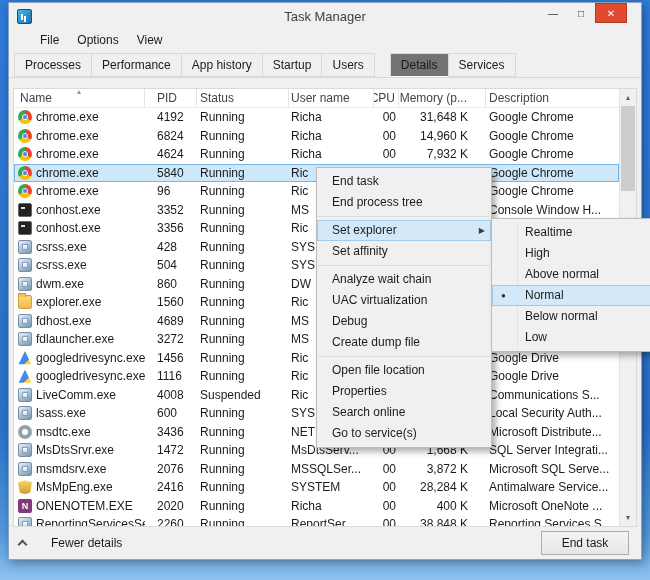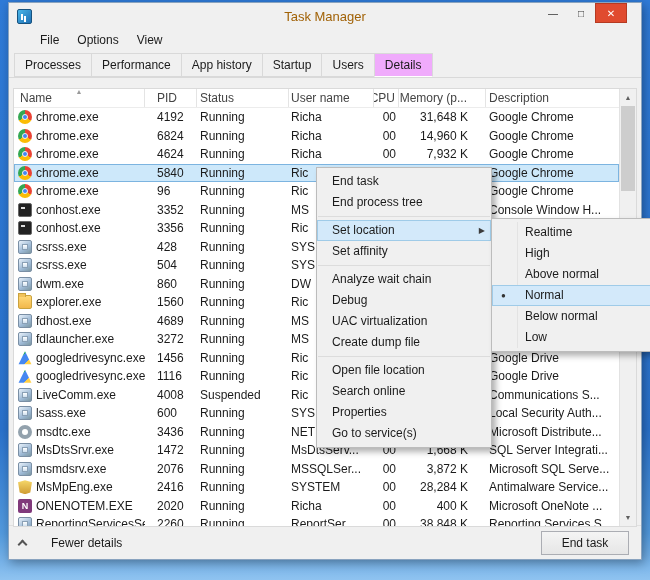--- a/index.html
+++ b/index.html
@@ -12,36 +12,36 @@
   .window { position:absolute; left:8px; top:2px; width:634px; height:558px;
     background:#f0f0f0; border:1px solid #89a3bf; box-shadow:2px 3px 10px rgba(0,0,0,.35);
     display:flex; flex-direction:column; }
 
   
   .titlebar { flex:0 0 26px; position:relative; display:flex; align-items:center; }
   .app-icon { width:15px; height:15px; margin-left:8px; position:relative; z-index:2;
     background:linear-gradient(135deg,#49b6e8,#1f6fb4); border:1px solid #16527f; border-radius:2px; }
   .app-icon::after { content:''; position:absolute; left:3px; bottom:3px; width:2px; height:6px;
     background:#fff; box-shadow:3px 2px 0 0 #fff; }
-  .title { position:absolute; left:0; right:0; text-align:center; font-size:13px; color:#a16207; }
+  .title { position:absolute; left:0; right:0; text-align:center; font-size:13px; color:#404040; }
   .captions { margin-left:auto; margin-right:14px; align-self:flex-start; display:flex; position:relative; z-index:2; }
   .cap { width:28px; height:20px; display:flex; align-items:center; justify-content:center;
     font-size:10px; color:#333; }
   .cap.close { width:32px; background:#e04b2f; border:1px solid #b53a22; color:#fff; }
 
   
   .menubar { flex:0 0 22px; display:flex; align-items:center; padding-left:22px; }
   .menubar .mi { padding:2px 9px; }
 
   
   .tabstrip { flex:0 0 27px; display:flex; align-items:flex-start; padding:2px 0 0 5px;
     border-bottom:1px solid #d9d9d9; }
   .tab { border:1px solid #d9d9d9; margin-right:-1px; margin-bottom:-1px; padding:4px 10px;
     background:#f0f0f0; position:relative; white-space:nowrap; }
-  .tab.active { background:#f0abfc; border-bottom-color:#fff; z-index:1; }
+  .tab.active { background:#737373; border-bottom-color:#fff; z-index:1;margin-left:16px; }
 
   
   .main { flex:1 1 auto; padding:10px 4px 0; min-height:0; }
   .tablewrap { position:relative; height:439px; background:#fff; border:1px solid #dadada;
     overflow:hidden; display:flex; flex-direction:column; padding-right:17px; }
   .thead { flex:0 0 19px; display:flex; border-bottom:1px solid #ececec; }
   .th { position:relative; display:flex; align-items:center; border-right:1px solid #e4e4e4;
     color:#444; white-space:nowrap; overflow:hidden; }
   .sort { position:absolute; top:-1px; left:0; right:0; text-align:center;
     font-size:7px; line-height:8px; color:#9a9a9a; }
@@ -135,20 +135,21 @@
         <span class="mi">View</span>
       </div>
 
     <div class="tabstrip">
         <span class="tab">Processes</span>
         <span class="tab">Performance</span>
         <span class="tab">App history</span>
         <span class="tab">Startup</span>
         <span class="tab">Users</span>
         <span class="tab active">Details</span>
+        <span class="tab">Services</span>
       </div>
 
     <div class="main">
       <div class="tablewrap">
         <div class="thead">
           <div class="th c-name">
             <span class="sort">▲</span>
             <span>Name</span>
           </div>
           <div class="th c-pid">
@@ -466,47 +467,47 @@
 
     <div class="ctx">
         <div class="mitem">
     <span class="mi-label">End task</span>
   </div>
         <div class="mitem">
     <span class="mi-label">End process tree</span>
   </div>
         <div class="msep"></div>
         <div class="mitem hl">
-    <span class="mi-label">Set location</span>
+    <span class="mi-label">Set explorer</span>
   <span class="subarrow">▶</span></div>
         <div class="mitem">
     <span class="mi-label">Set affinity</span>
   </div>
         <div class="msep"></div>
         <div class="mitem">
     <span class="mi-label">Analyze wait chain</span>
   </div>
         <div class="mitem">
+    <span class="mi-label">UAC virtualization</span>
+  </div>
+        <div class="mitem">
     <span class="mi-label">Debug</span>
   </div>
         <div class="mitem">
-    <span class="mi-label">UAC virtualization</span>
-  </div>
-        <div class="mitem">
     <span class="mi-label">Create dump file</span>
   </div>
         <div class="msep"></div>
         <div class="mitem">
     <span class="mi-label">Open file location</span>
   </div>
         <div class="mitem">
+    <span class="mi-label">Properties</span>
+  </div>
+        <div class="mitem">
     <span class="mi-label">Search online</span>
-  </div>
-        <div class="mitem">
-    <span class="mi-label">Properties</span>
   </div>
         <div class="mitem">
     <span class="mi-label">Go to service(s)</span>
   </div>
       </div>
     <div class="sub">
         <div class="mitem">
     <span class="mi-label">Realtime</span>
   </div>
         <div class="mitem">

